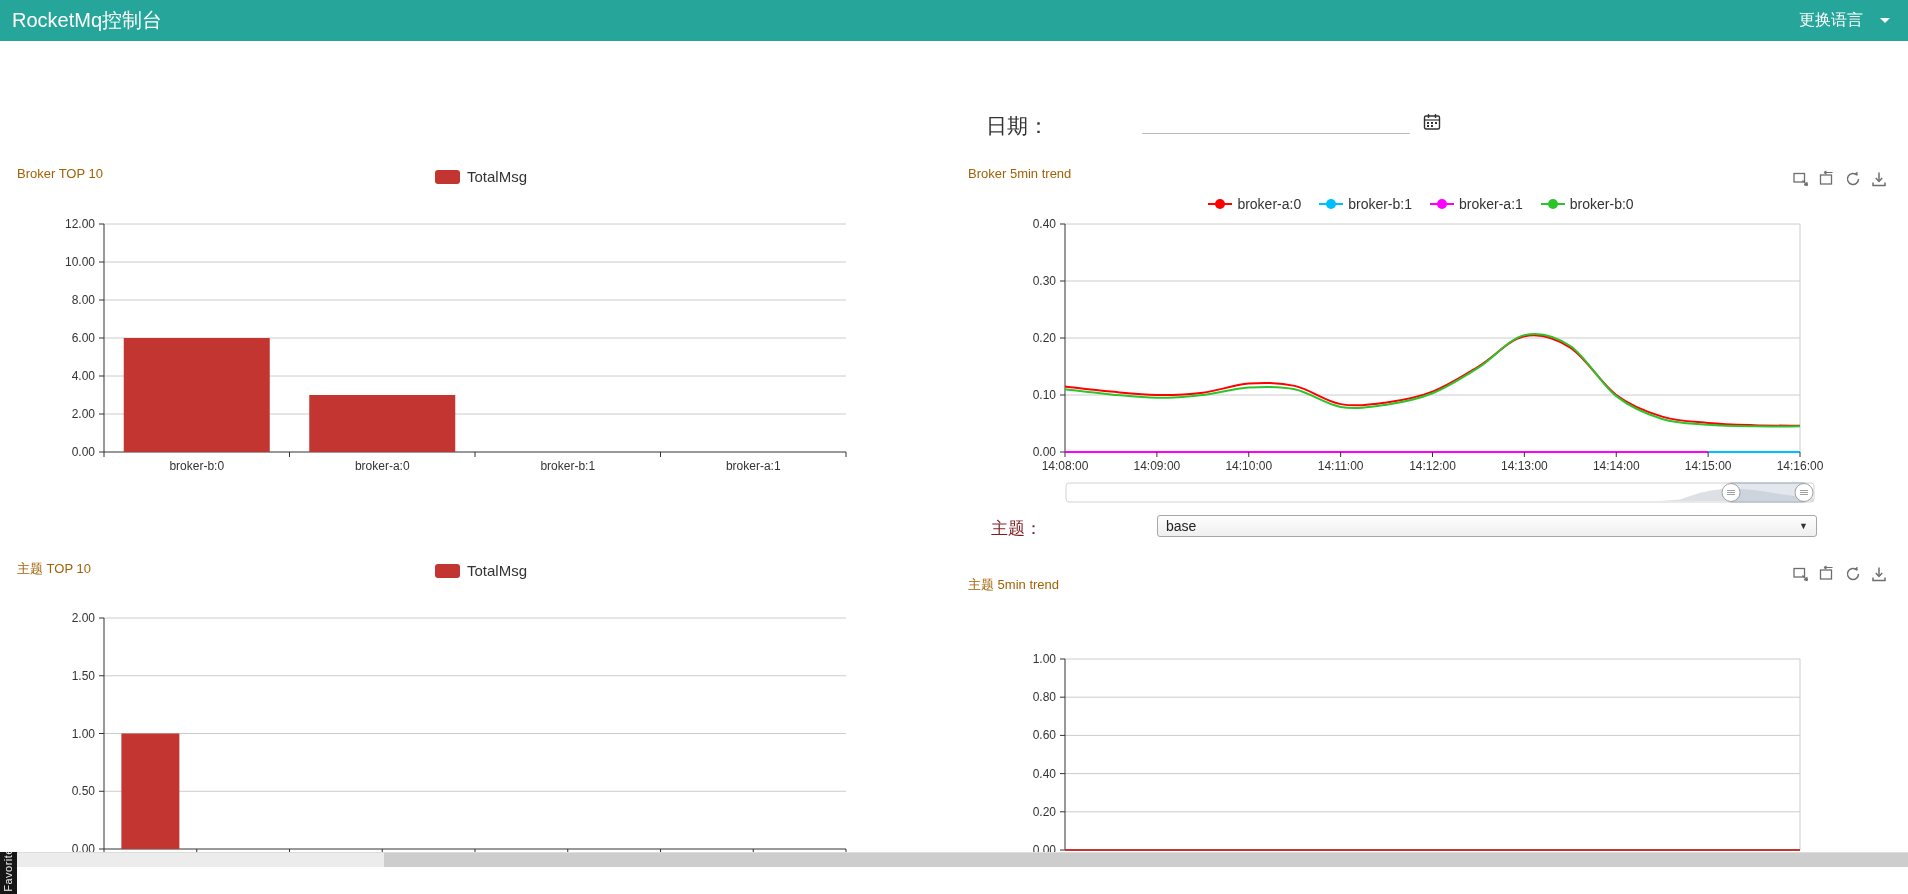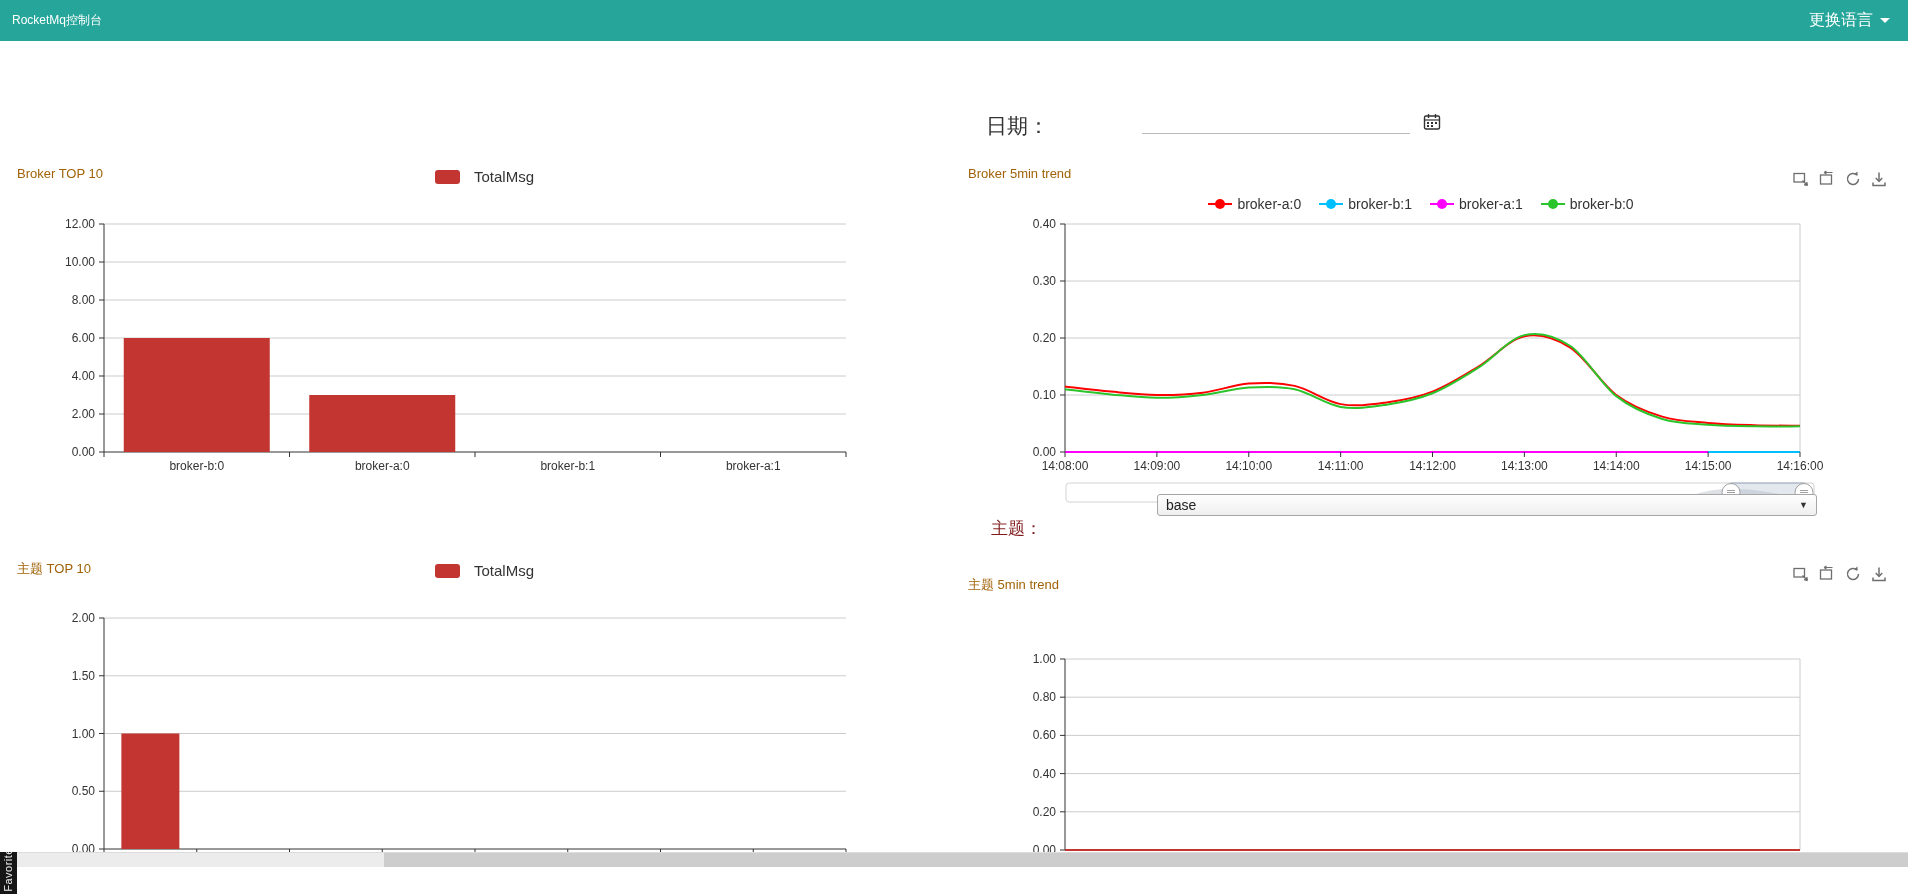--- a/index.html
+++ b/index.html
@@ -2,30 +2,30 @@
 <html style="--navbar: #26a69a; --navbar-active: #1e8e86; --bar: #c23531;"><head>
 <meta charset="utf-8">
 <style>
   *{box-sizing:border-box;margin:0;padding:0}
   html,body{background:#fff}
   body{font-family:"Liberation Sans","DejaVu Sans",sans-serif;color:#333}
   .page{position:relative;width:1908px;height:894px;overflow:hidden;background:#fff}
 
   
   .navbar{position:absolute;left:0;top:0;width:100%;height:41px;background:var(--navbar,#26a69a);display:flex;align-items:stretch;color:#fff;z-index:10}
-  .brand{display:flex;align-items:center;font-size:12px;padding:0 14px 0 12px;margin-right:26px;cursor:pointer;white-space:nowrap}
+  .brand{display:flex;align-items:center;font-size:20px;padding:0 14px 0 12px;margin-right:26px;cursor:pointer;white-space:nowrap}
   .nav{display:flex;align-items:stretch}
   .nav-item{display:flex;align-items:center;padding:0 19px;font-size:16px;cursor:pointer;white-space:nowrap}
   .nav-item.active{background:var(--navbar-active,#1e8e86)}
-  .lang{margin-left:auto;display:flex;align-items:center;gap:7px;padding:0 18px;font-size:16px;cursor:pointer;white-space:nowrap}
+  .lang{margin-left:auto;display:flex;align-items:center;gap:17px;padding:0 18px;font-size:16px;cursor:pointer;white-space:nowrap}
   .caret-down{width:0;height:0;border-left:5px solid transparent;border-right:5px solid transparent;border-top:5px solid #fff}
 
   
   .chart-title{position:absolute;font-size:13px;color:#a16207;white-space:nowrap}
-  .bar-legend{position:absolute;display:flex;align-items:center;gap:14px;font-size:15px;color:#333;cursor:pointer}
+  .bar-legend{position:absolute;display:flex;align-items:center;gap:7px;font-size:15px;color:#333;cursor:pointer}
   .swatch{width:25px;height:14px;border-radius:3px;background:var(--bar,#c23531);display:inline-block}
   .line-legend{position:absolute;display:flex;justify-content:center;align-items:center;gap:18px;font-size:14px;color:#333}
   .legend-item{display:flex;align-items:center;gap:5px;cursor:pointer}
   .legend-marker{position:relative;width:24px;height:14px}
   .legend-marker .l{position:absolute;left:0;top:6px;width:24px;height:2px}
   .legend-marker .d{position:absolute;left:7px;top:2px;width:10px;height:10px;border-radius:50%}
 
   svg.chart{position:absolute}
   svg text{font-family:"Liberation Sans","DejaVu Sans",sans-serif}
 
@@ -297,21 +297,21 @@
       <circle cx="666" cy="12.5" r="9" fill="#fff" stroke="#a0a0a0"></circle>
       <path d="M662,10.5 h8 M662,12.5 h8 M662,14.5 h8" stroke="#a0a0a0" stroke-width="1"></path>
     </g>
     <g>
       <circle cx="739" cy="12.5" r="9" fill="#fff" stroke="#a0a0a0"></circle>
       <path d="M735,10.5 h8 M735,12.5 h8 M735,14.5 h8" stroke="#a0a0a0" stroke-width="1"></path>
     </g>
   </svg>
 
   <span class="topic-label" style="left:991px;top:517px">主题：</span>
-  <div class="topic-select" style="left:1157px;top:494px;width:660px;height:22px">
+  <div class="topic-select" style="left:1157px;top:515px;width:660px;height:22px">
     <span>base</span>
     <span class="select-caret">▼</span>
   </div>
 
   <div class="hscroll">
     <div class="hscroll-thumb"></div>
   </div>
 
   <div class="fav-tab">
     <span>Favorites</span>

